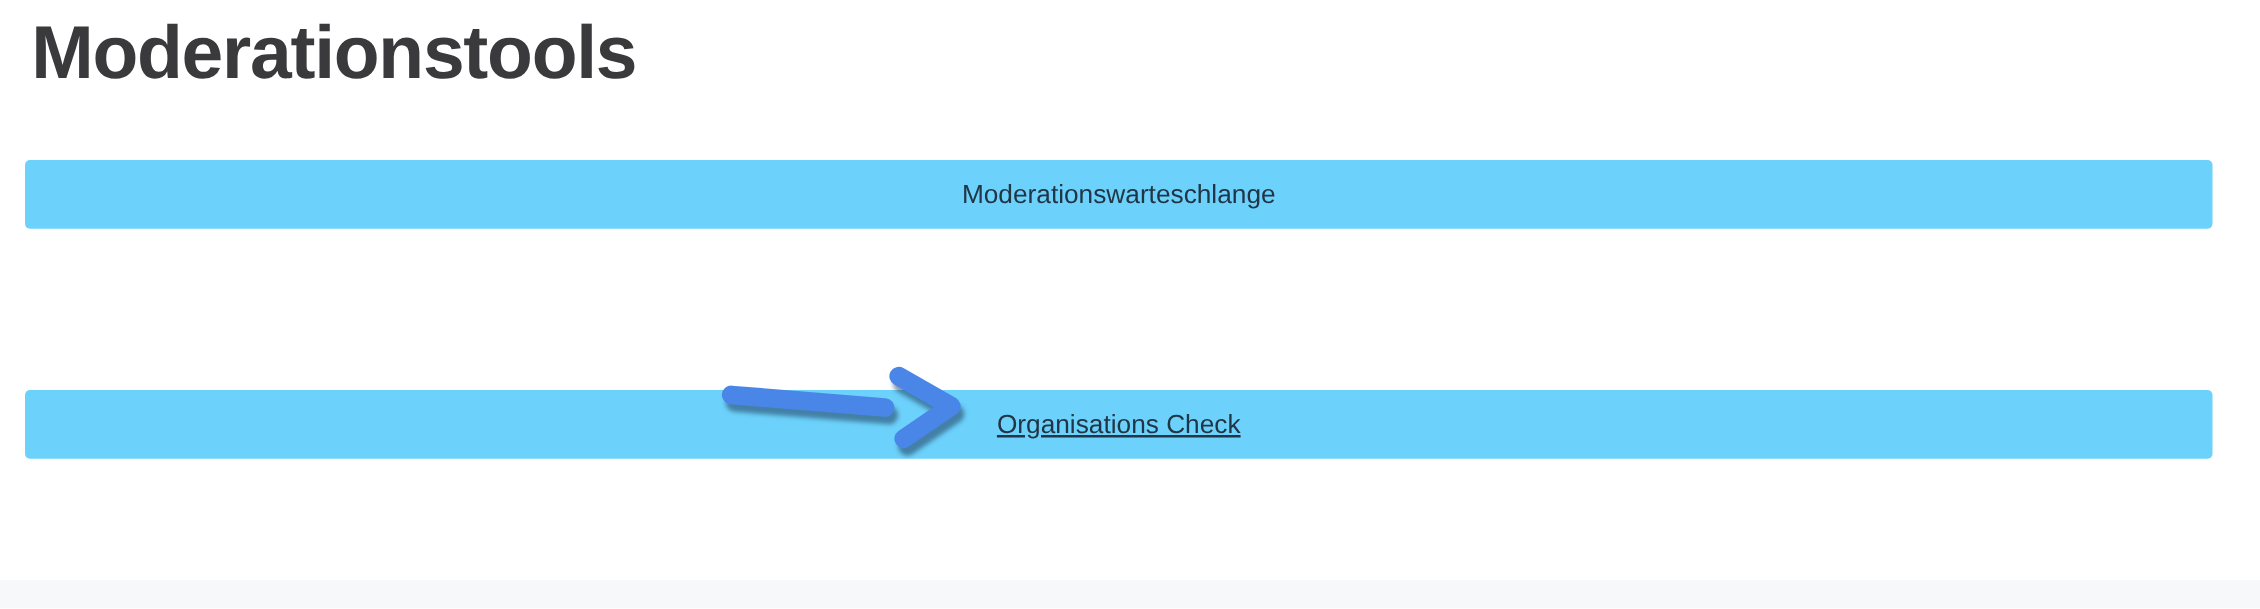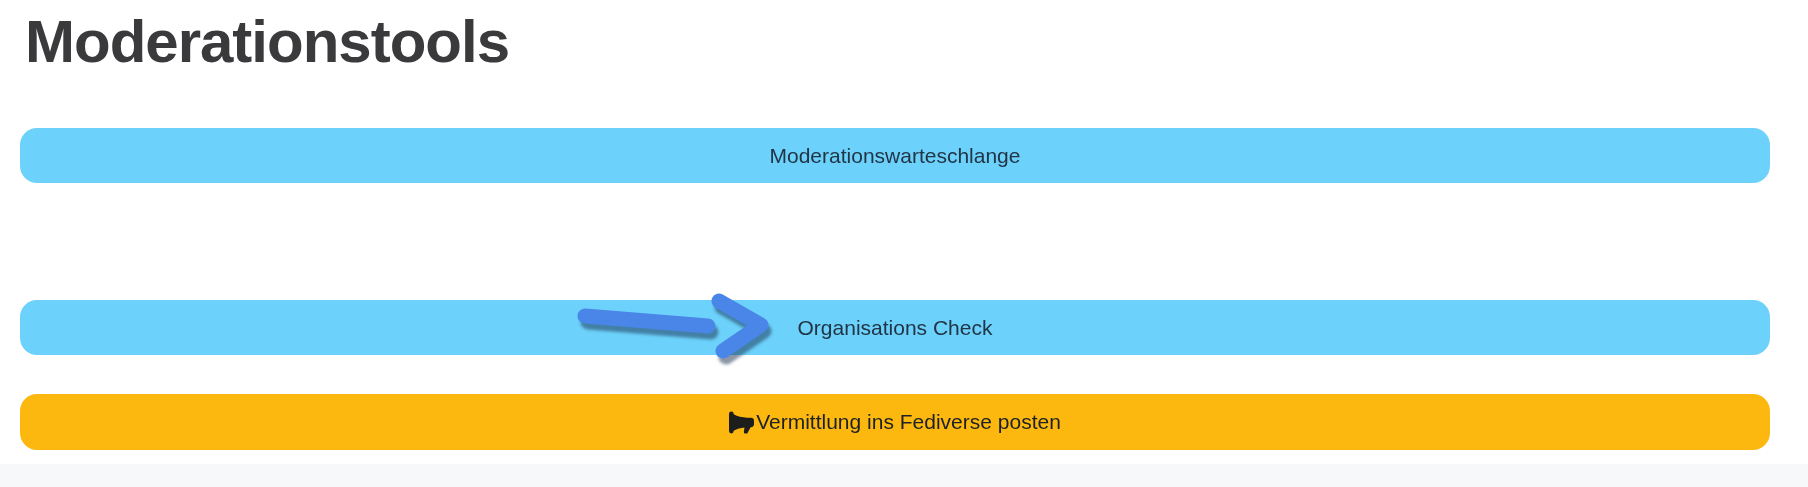--- a/index.html
+++ b/index.html
@@ -24,35 +24,35 @@
     font-weight: bold;
     letter-spacing: -1px;
     color: #3a3a3c;
     line-height: 1.2;
   }
   .btn {
     position: absolute;
     left: 20px;
     width: 1750px;
     border: none;
-    border-radius: 17px;
+    border-radius: 4px;
     display: flex;
     align-items: center;
     justify-content: center;
     font-family: "Liberation Sans", sans-serif;
     font-size: 21px;
     color: #213546;
     cursor: pointer;
     padding: 0;
   }
   .btn-info { background: #6cd2fb; }
   .btn-warning { background: #fdb80f; color: #1d2124; }
   .btn-1 { top: 128px; height: 55px; }
   .btn-2 { top: 218px; height: 54px; }
-  .btn-3 { top: 300px; height: 55px; }
+  .btn-3 { top: 312px; height: 55px; text-decoration: underline; }
   .btn-4 { top: 394px; height: 56px; }
   .btn .icon {
     display: inline-flex;
     align-items: center;
     margin-right: 2px;
   }
   .btn .icon svg { display: block; }
   .annotation-arrow {
     position: absolute;
     left: 560px;
@@ -77,28 +77,20 @@
 
   <button class="btn btn-info btn-1">
     <span>Moderationswarteschlange</span>
   </button>
 
 
   <button class="btn btn-info btn-3">
     <span>Organisations Check</span>
   </button>
 
-  <button class="btn btn-warning btn-4">
-    <span class="icon">
-      <svg width="25" height="25" viewBox="0 0 16 16" fill="#1d1d1b" xmlns="http://www.w3.org/2000/svg">
-        <path transform="translate(16 0) scale(-1 1)" d="M13 2.5a1.5 1.5 0 0 1 3 0v11a1.5 1.5 0 0 1-3 0v-.214c-2.162-1.241-4.49-1.843-6.912-2.083l.405 2.712A1 1 0 0 1 5.51 15.1h-.548a1 1 0 0 1-.916-.599l-1.85-3.49a68.14 68.14 0 0 0-.202-.003A2.014 2.014 0 0 1 0 9V7a2.02 2.02 0 0 1 1.992-2.013 74.663 74.663 0 0 0 2.483-.075c3.043-.154 6.148-.849 8.525-2.199V2.5Z"></path>
-      </svg>
-    </span>
-    <span>Vermittlung ins Fediverse posten</span>
-  </button>
 
   <svg class="annotation-arrow" width="230" height="90" viewBox="0 0 230 90" xmlns="http://www.w3.org/2000/svg">
     <g fill="none" stroke="#4a86e8" stroke-width="15" stroke-linecap="round" stroke-linejoin="round" style="filter: drop-shadow(3px 6px 1.5px rgba(25,45,80,0.5));">
       <path d="M 25 28 L 148 38"></path>
       <path d="M 159 13 L 201 37 L 163 63"></path>
     </g>
   </svg>
 
   <div class="footer-bar"></div>
 

